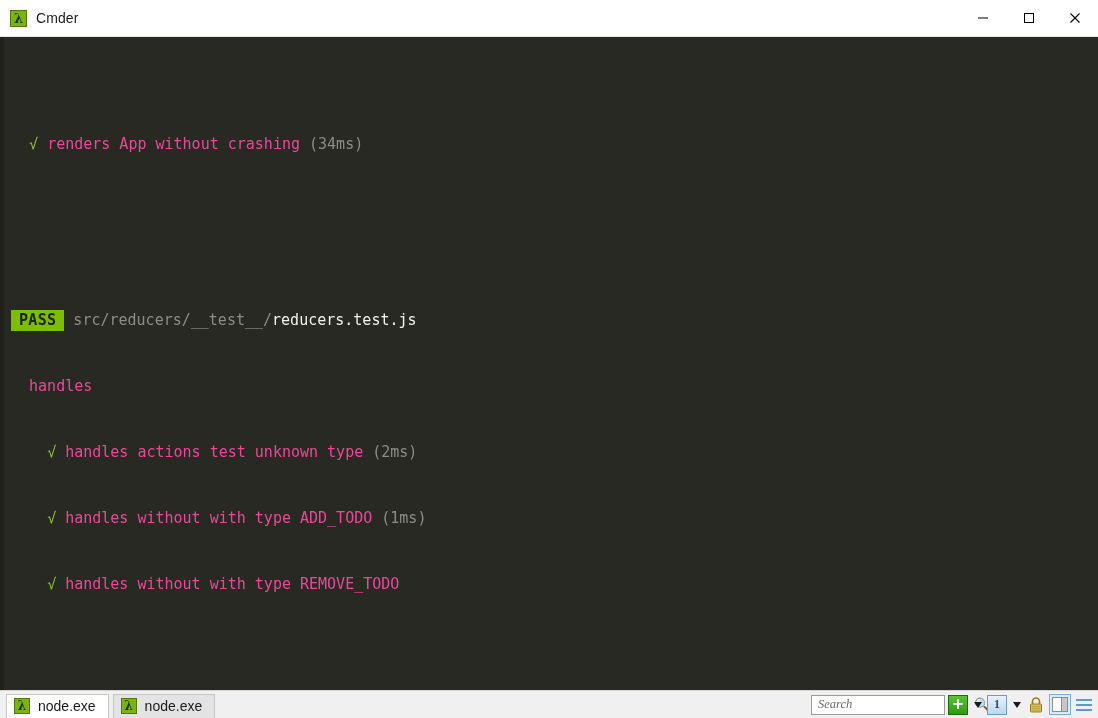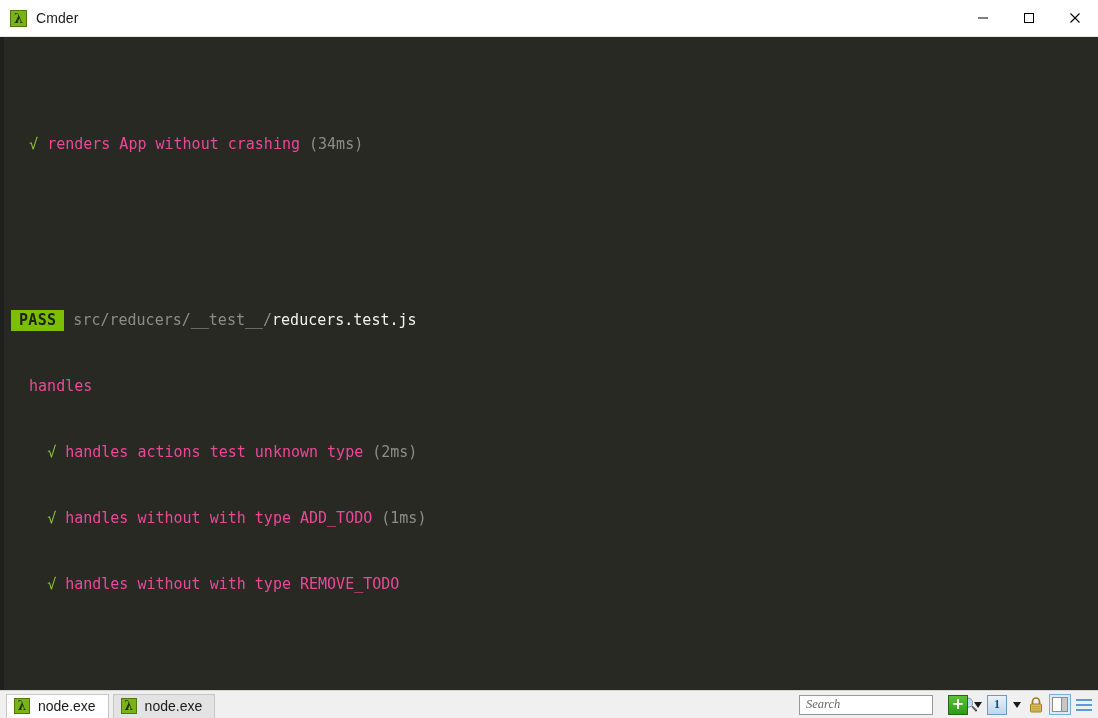--- a/index.html
+++ b/index.html
@@ -159,21 +159,21 @@
   }
   .searchbox {
     width: 134px;
     height: 20px;
     background: #ffffff;
     border: 1px solid #9a9a9a;
     display: flex;
     align-items: center;
     padding: 0 4px 0 6px;
     box-sizing: border-box;
-    margin-right: 12px;
+    margin-right: 0;
   }
   .searchbox input {
     border: none;
     outline: none;
     flex: 1;
     font-size: 12.5px;
     font-style: italic;
     color: #6a6a6a;
     font-family: "Liberation Serif", serif;
     background: transparent;

